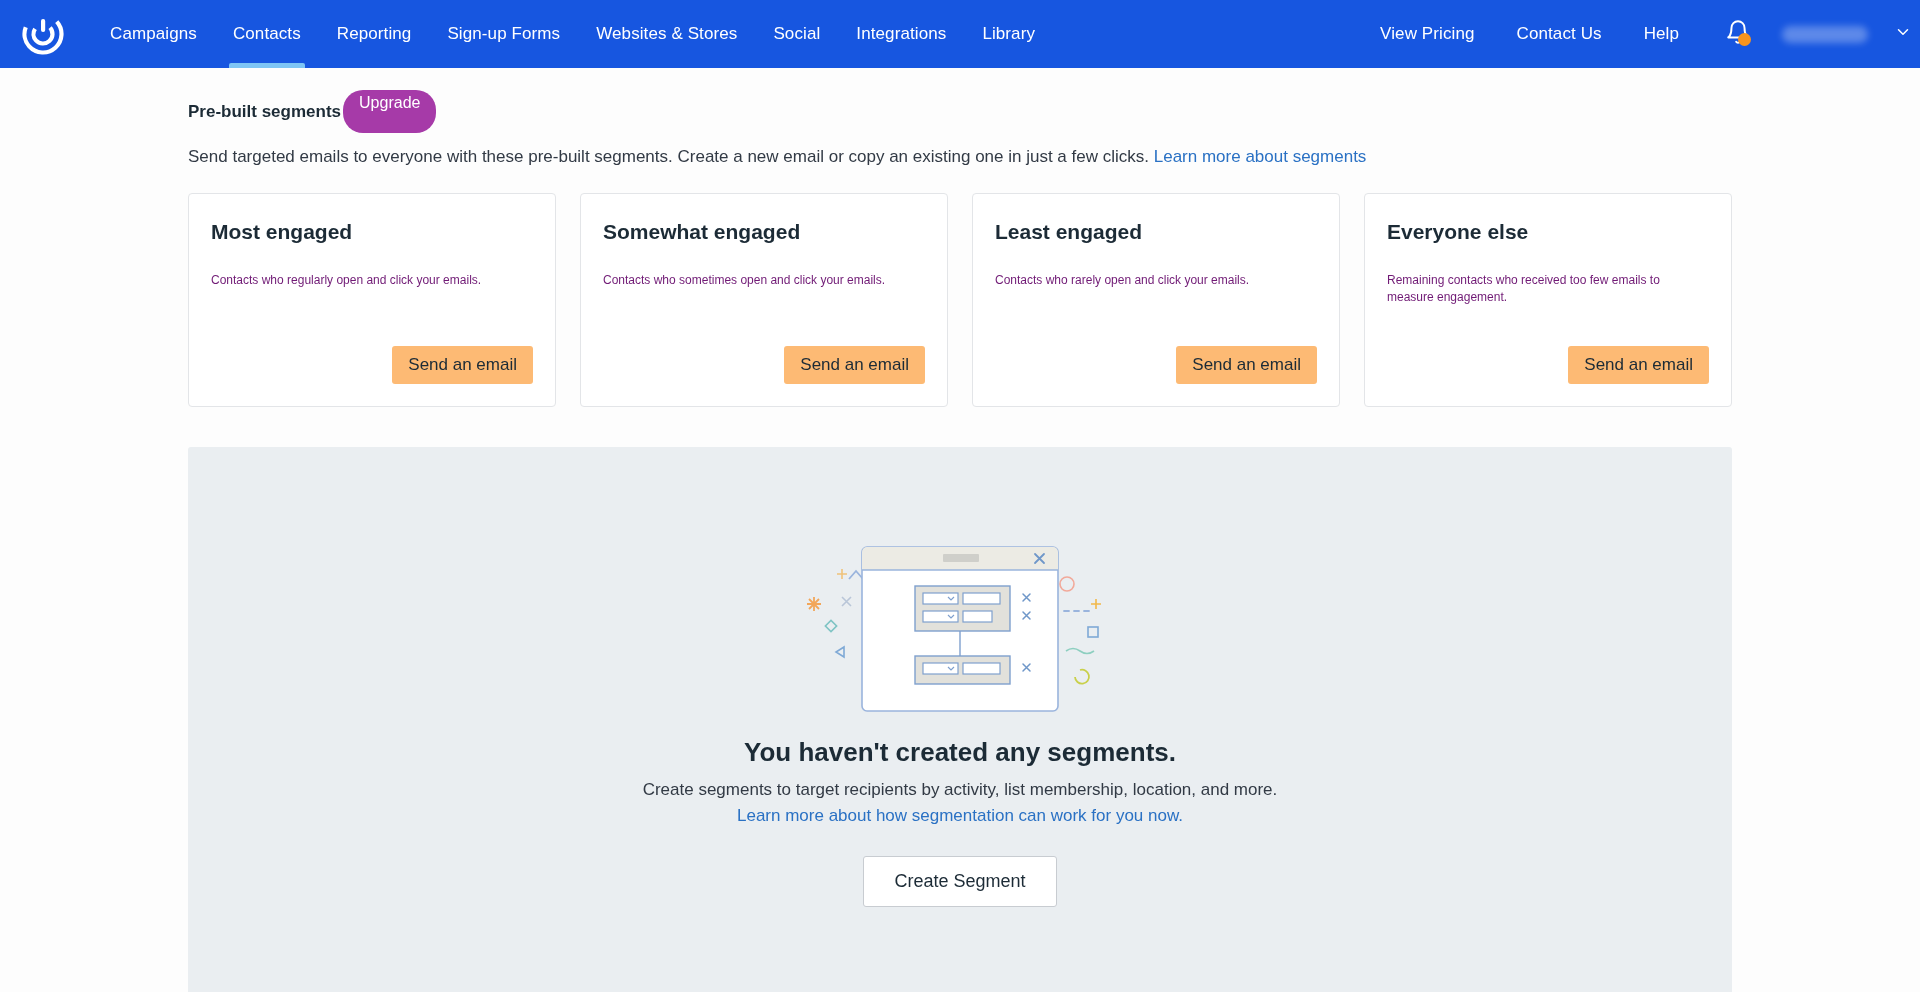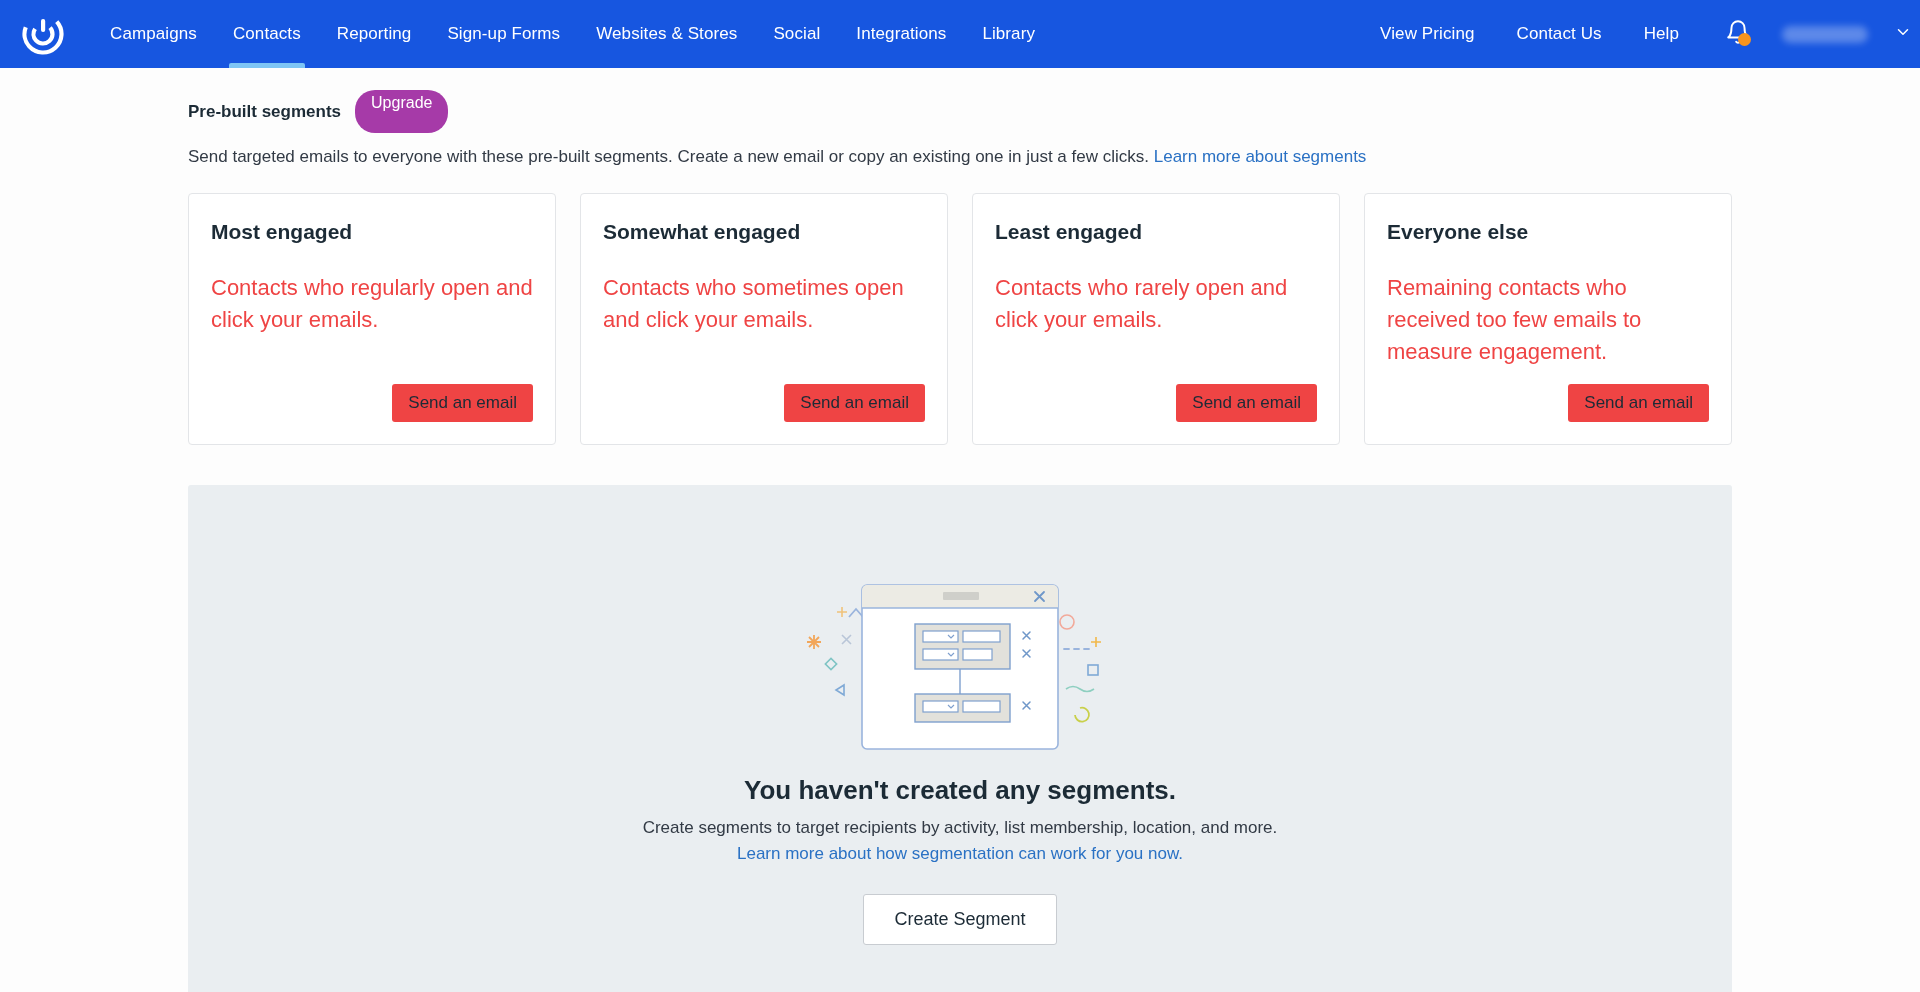--- a/index.html
+++ b/index.html
@@ -90,21 +90,21 @@
     height: calc(992px - 68px);
     overflow: hidden;
   }
   .content {
     width: 1544px;
     margin: 0 auto;
     padding-top: 22px;
   }
 
   .sec-head {
-    display: flex; align-items: center; gap: 14px;
+    display: flex; align-items: center; gap: 2px;
     margin-bottom: 14px;
   }
   .sec-title {
     font-size: 17px;
     font-weight: bold;
     color: #1c2b36;
   }
   .upgrade-badge {
     background: #a63aa8;
     color: #fff;
@@ -141,31 +141,31 @@
     display: flex; flex-direction: column;
     min-height: 214px;
   }
   .card-title {
     font-size: 21px;
     font-weight: bold;
     color: #1c2b36;
     margin-bottom: 28px;
   }
   .card-desc {
-    font-size: 22px;
+    font-size: 12px;
     line-height: 1.45;
-    color: #ef4444;
+    color: #701a75;
     flex: 1 1 auto;
   }
   .card-actions {
     display: flex; justify-content: flex-end;
     margin-top: 16px;
   }
   .send-btn {
-    background: #ef4444;
+    background: #fdba74;
     border: none;
     color: #1c2b36;
     font-size: 17px;
     font-family: inherit;
     padding: 9px 16px;
     border-radius: 3px;
     cursor: pointer;
   }
 
   

